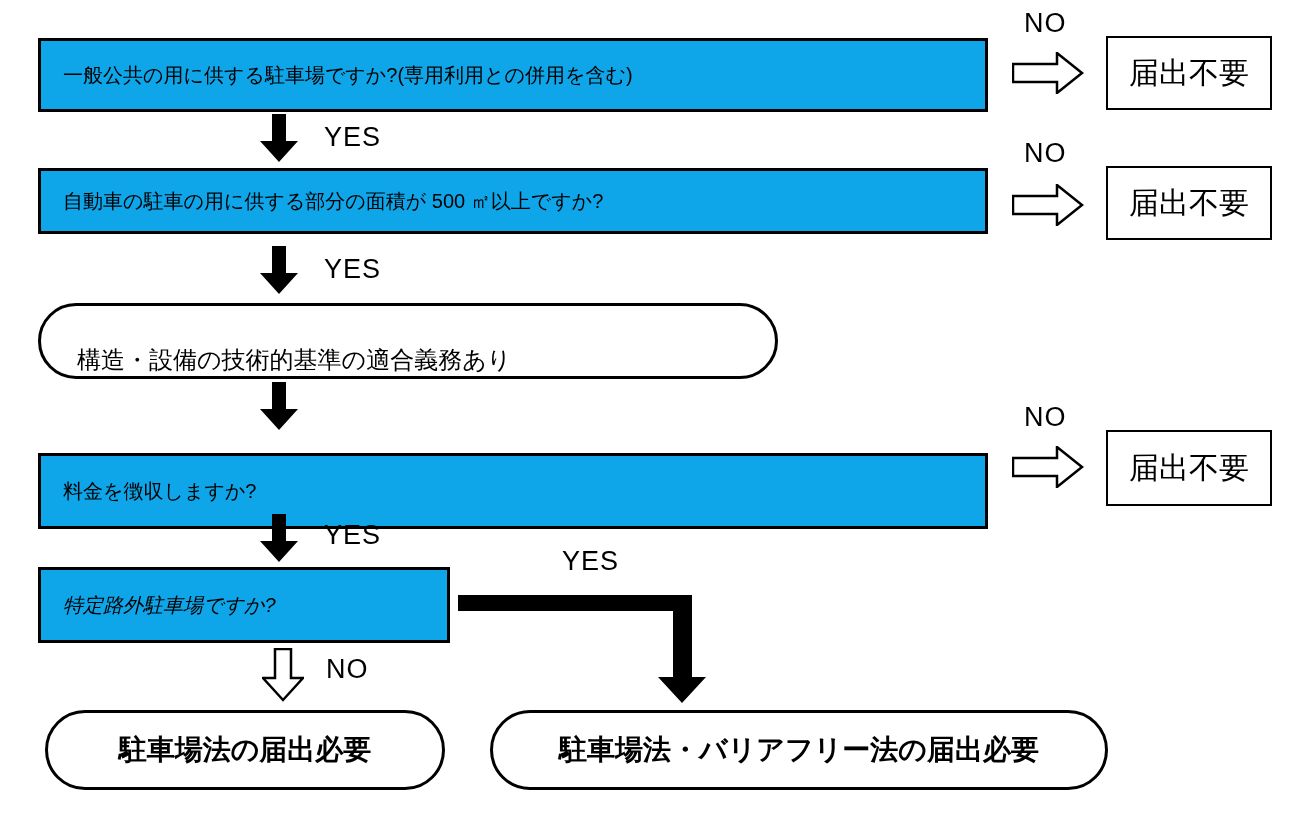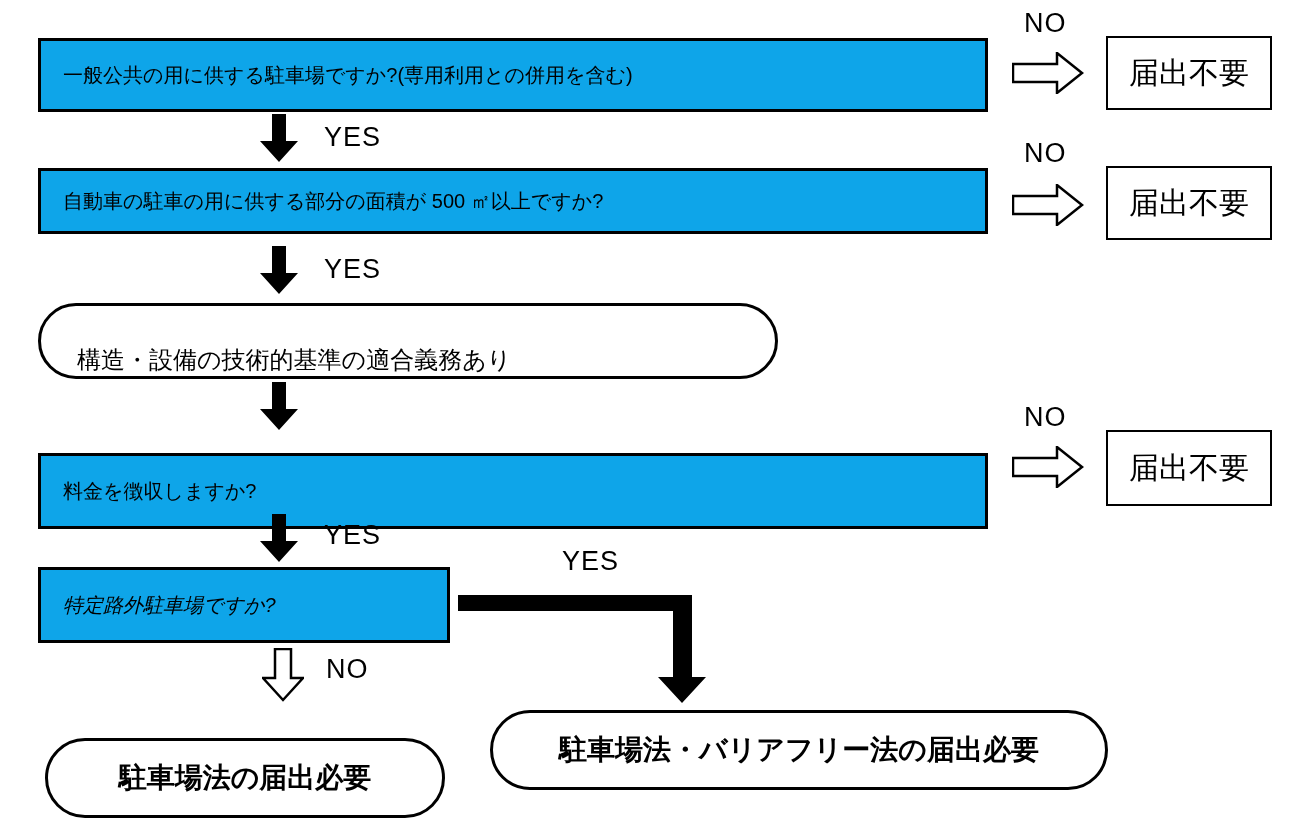--- a/index.html
+++ b/index.html
@@ -139,20 +139,20 @@
   <div class="lbl" style="left:562px; top:546px;">YES</div>
   <svg class="arr" style="left:458px; top:593px;" width="250" height="112" viewBox="0 0 250 112">
     <polygon points="0,2 234,2 234,84 248,84 224,110 200,84 215,84 215,18 0,18" fill="#000000"></polygon>
   </svg>
 
   <svg class="arr" style="left:262px; top:648px;" width="42" height="54" viewBox="0 0 42 54">
     <polygon points="13,1 29,1 29,30 41,30 21,52 1,30 13,30" fill="#ffffff" stroke="#000000" stroke-width="2.5"></polygon>
   </svg>
   <div class="lbl" style="left:326px; top:654px;">NO</div>
 
-  <div class="outcome" style="left:45px; top:710px; width:400px; height:80px;margin-top:28px;">
+  <div class="outcome" style="left:45px; top:710px; width:400px; height:80px;">
     <span>駐車場法の届出必要</span>
   </div>
   <div class="outcome" style="left:490px; top:710px; width:618px; height:80px;justify-content:center;">
     <span>駐車場法・バリアフリー法の届出必要</span>
   </div>
 
 </div>
 
 </body></html>

